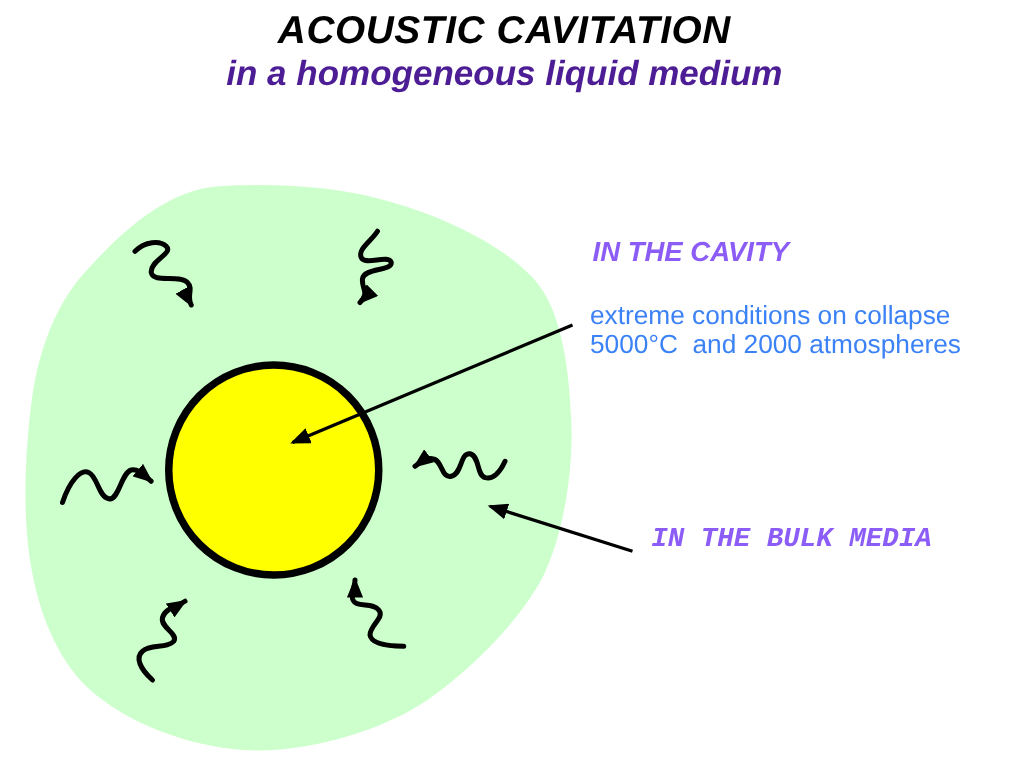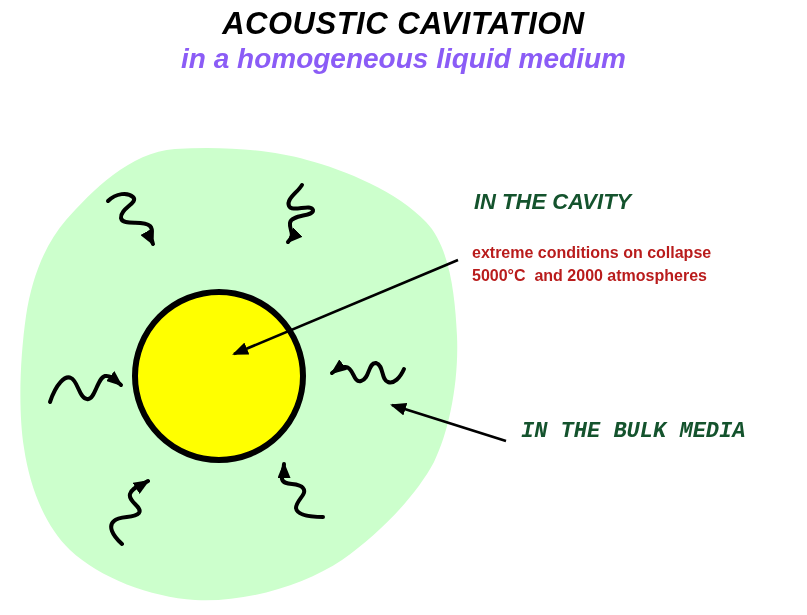--- a/index.html
+++ b/index.html
@@ -26,42 +26,42 @@
     font-weight: bold;
     font-style: italic;
     color: #000000;
     letter-spacing: 0.5px;
   }
   .subtitle {
     font-size: 28px;
     line-height: 31px;
     font-weight: bold;
     font-style: italic;
-    color: #8b5cf6;
+    color: #4c1d95;
   }
   .diagram-svg {
     position: absolute;
     left: 0; top: 0;
     width: 807px; height: 615px;
   }
   .callout-heading {
     position: absolute;
     font-size: 22px;
     line-height: 24px;
     font-weight: bold;
     font-style: italic;
-    color: #14532d;
+    color: #8b5cf6;
     white-space: pre;
   }
   .callout-desc {
     position: absolute;
-    font-size: 16px;
+    font-size: 21px;
     line-height: 23px;
-    font-weight: bold;
-    color: #b91c1c;
+    font-weight: normal;
+    color: #3b82f6;
     white-space: pre-wrap;
   }
   .cavity-heading { left: 474px; top: 190px; }
   .cavity-desc   { left: 472px; top: 241px; }
   .bulk-heading  { left: 521px; top: 420px; font-family: Liberation Mono, monospace; }
   .bulk-desc     { left: 521px; top: 466px; }
   .squiggle {
     fill: none;
     stroke: #000000;
     stroke-width: 4;

